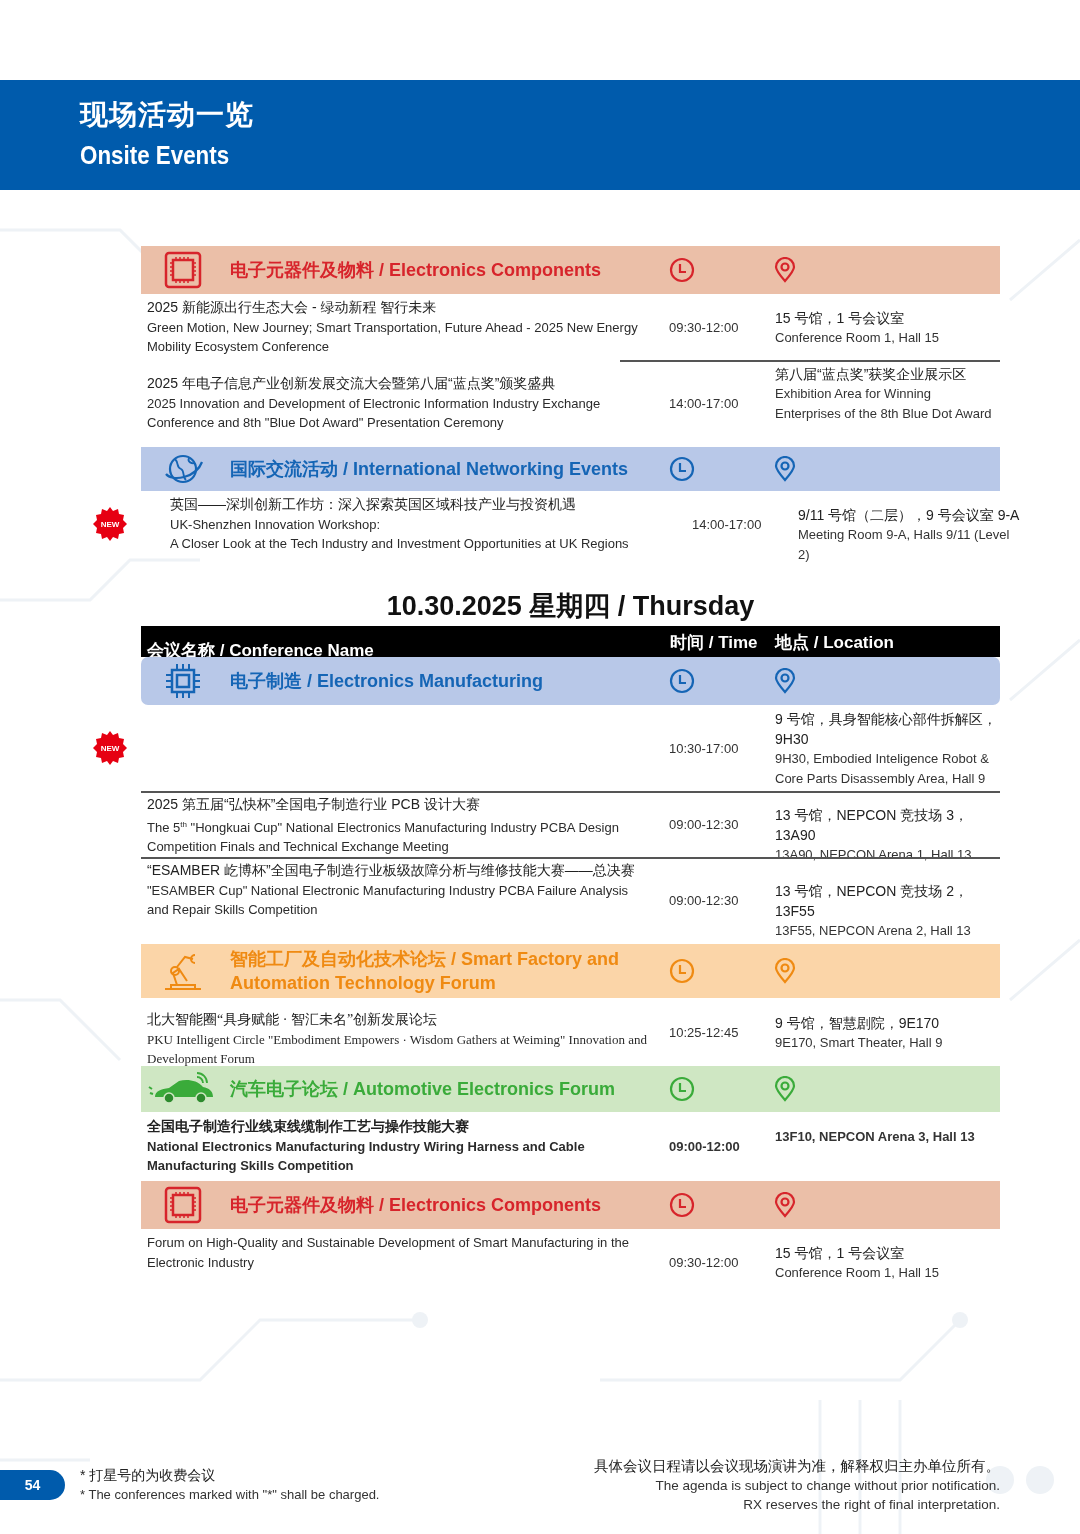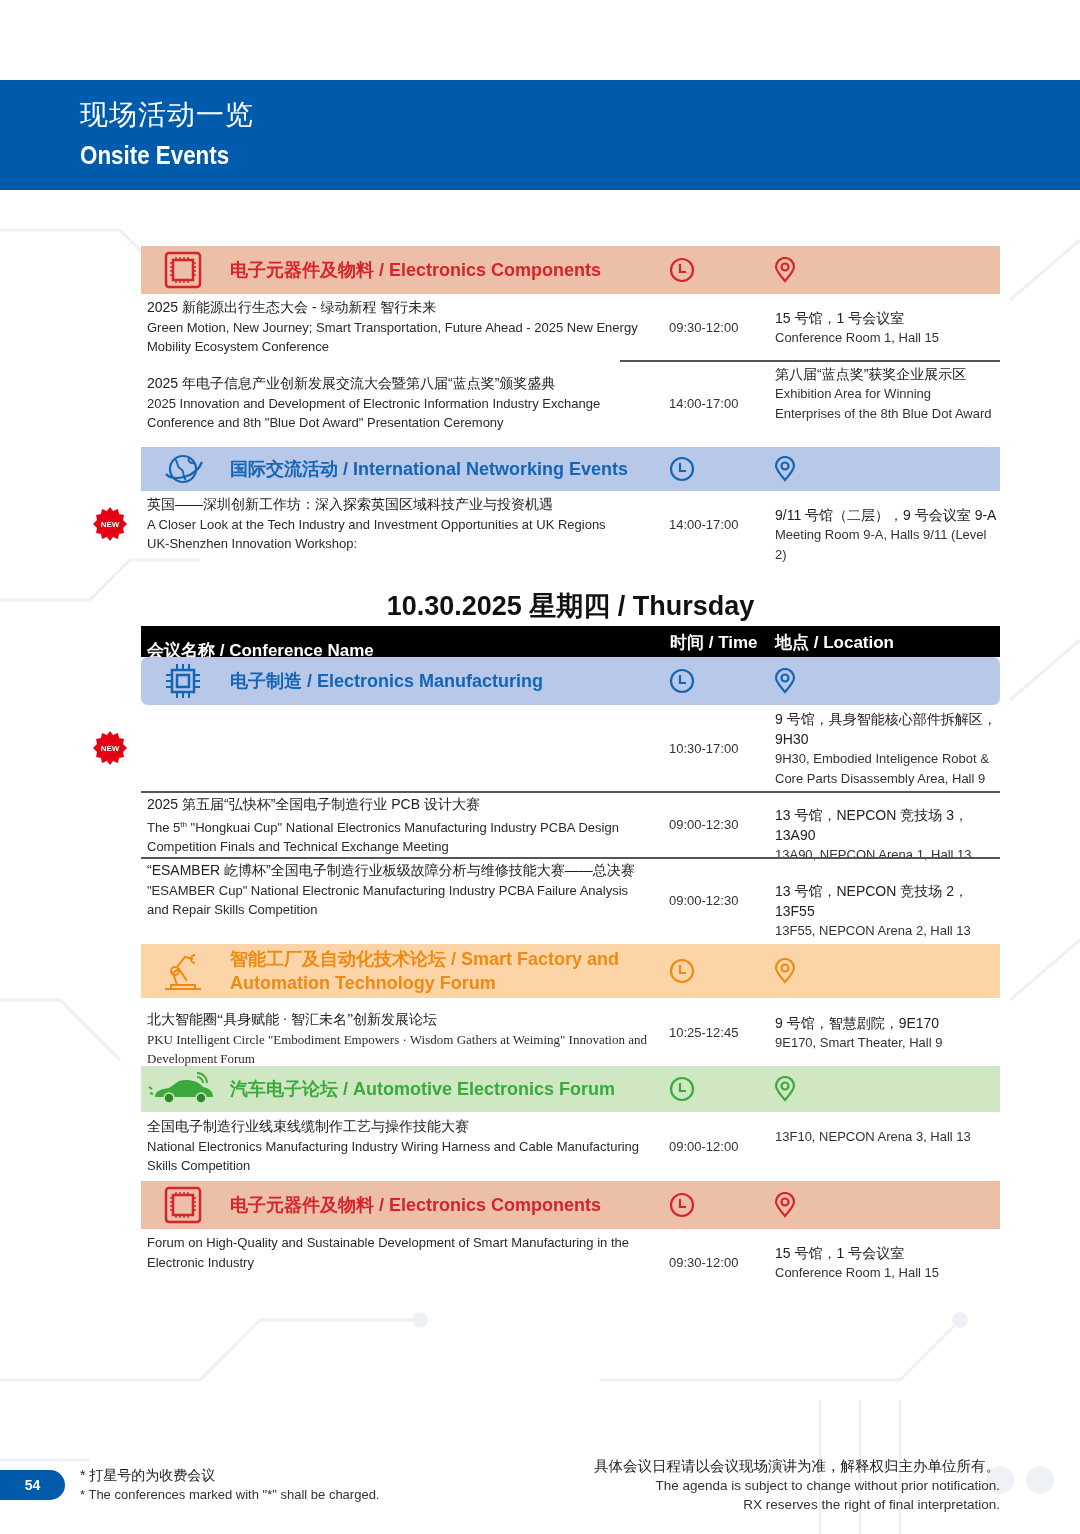--- a/index.html
+++ b/index.html
@@ -6,21 +6,21 @@
   html, body { width: 1080px; height: 1534px; background: #ffffff; overflow: hidden; }
   body { position: relative; font-family: "Liberation Sans", "DejaVu Sans", sans-serif; color: #2b2b2b; }
 
   .bg-lines { position: absolute; inset: 0; z-index: 0; pointer-events: none; }
 
   .header-band {
     position: absolute; left: 0; top: 80px; width: 1080px; height: 110px;
     background: #005bac; z-index: 1;
   }
   .header-band .title-cn {
-    position: absolute; left: 80px; top: 16px; color: #fff; font-weight: normal;
+    position: absolute; left: 80px; top: 16px; color: #fff; font-weight: bold;
     font-size: 28px; letter-spacing: 1px;
   }
   .header-band .title-en {
     position: absolute; left: 80px; top: 60px; color: #fff; font-weight: bold;
     font-size: 26px; font-family: "Liberation Sans Narrow", "Liberation Sans", sans-serif;
     transform: scaleX(0.86); transform-origin: left center;
   }
 
   .cat-band {
     position: absolute; left: 141px; width: 859px; z-index: 2;
@@ -161,25 +161,25 @@
       <path d="M12 24 C5 16 3 13 3 10 A9 9 0 0 1 21 10 C21 13 19 16 12 24Z" fill="none" stroke="#1565b5" stroke-width="2.2"></path>
       <circle cx="12" cy="10" r="3.5" fill="none" stroke="#1565b5" stroke-width="2.2"></circle>
     </svg>
 </div>
 
 <svg class="new-badge" style="top:506px;" viewBox="0 0 36 36">
   <path d="M18 1 L21 5 L26 3 L27 8 L32 9 L31 14 L35 18 L31 22 L32 27 L27 28 L26 33 L21 31 L18 35 L15 31 L10 33 L9 28 L4 27 L5 22 L1 18 L5 14 L4 9 L9 8 L10 3 L15 5Z" fill="#e60012"></path>
   <text x="18" y="21" font-size="8" font-weight="bold" fill="#fff" text-anchor="middle" font-family="Liberation Sans, sans-serif">NEW</text>
 </svg>
 
-<div class="row" style="top:494px;height:64px;">
+<div class="row" style="top:494px;height:64px;margin-left:23px;">
   <div class="name" style="top:1px;width:520px;">
     <div class="cn">英国——深圳创新工作坊：深入探索英国区域科技产业与投资机遇</div>
+    <div>UK-Shenzhen Innovation Workshop:</div>
     <div>A Closer Look at the Tech Industry and Investment Opportunities at UK Regions</div>
-    <div>UK-Shenzhen Innovation Workshop:</div>
   </div>
   <div class="time" style="top:23px;">14:00-17:00</div>
   <div class="loc" style="top:11px;">
     <div class="cn">9/11 号馆（二层），9 号会议室 9-A</div>
     <div>Meeting Room 9-A, Halls 9/11 (Level 2)</div>
   </div>
 </div>
 
 <div class="date-title">10.30.2025 星期四 / Thursday</div>
 <div class="table-header">
@@ -297,21 +297,21 @@
   <svg class="clock-icon" viewBox="0 0 26 26">
       <circle cx="13" cy="13" r="11" fill="none" stroke="#3aab3a" stroke-width="2.2"></circle>
       <path d="M11 7v8h6" fill="none" stroke="#3aab3a" stroke-width="2.2"></path>
     </svg>
   <svg class="pin-icon" viewBox="0 0 24 26">
       <path d="M12 24 C5 16 3 13 3 10 A9 9 0 0 1 21 10 C21 13 19 16 12 24Z" fill="none" stroke="#3aab3a" stroke-width="2.2"></path>
       <circle cx="12" cy="10" r="3.5" fill="none" stroke="#3aab3a" stroke-width="2.2"></circle>
     </svg>
 </div>
 
-<div class="row" style="top:1117px;height:62px;">
+<div class="row" style="top:1117px;height:62px;font-weight:bold;">
   <div class="name" style="top:0;width:515px;">
     <div class="cn">全国电子制造行业线束线缆制作工艺与操作技能大赛</div>
     <div>National Electronics Manufacturing Industry Wiring Harness and Cable Manufacturing Skills Competition</div>
   </div>
   <div class="time" style="top:22px;">09:00-12:00</div>
   <div class="loc" style="top:10px;">
     <div>13F10, NEPCON Arena 3, Hall 13</div>
   </div>
 </div>
 

